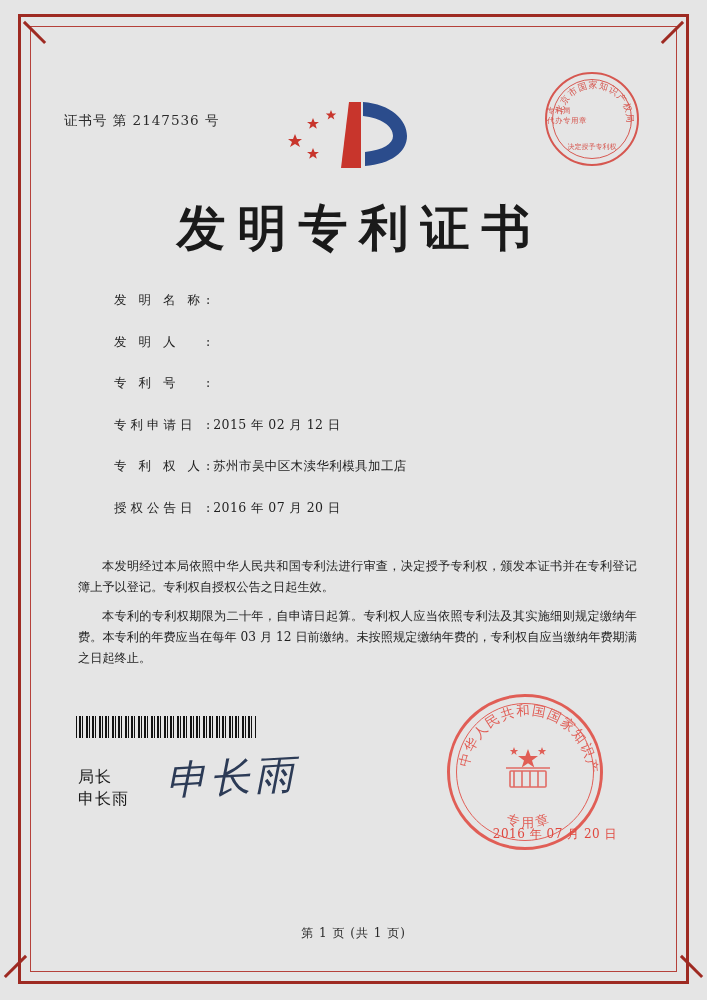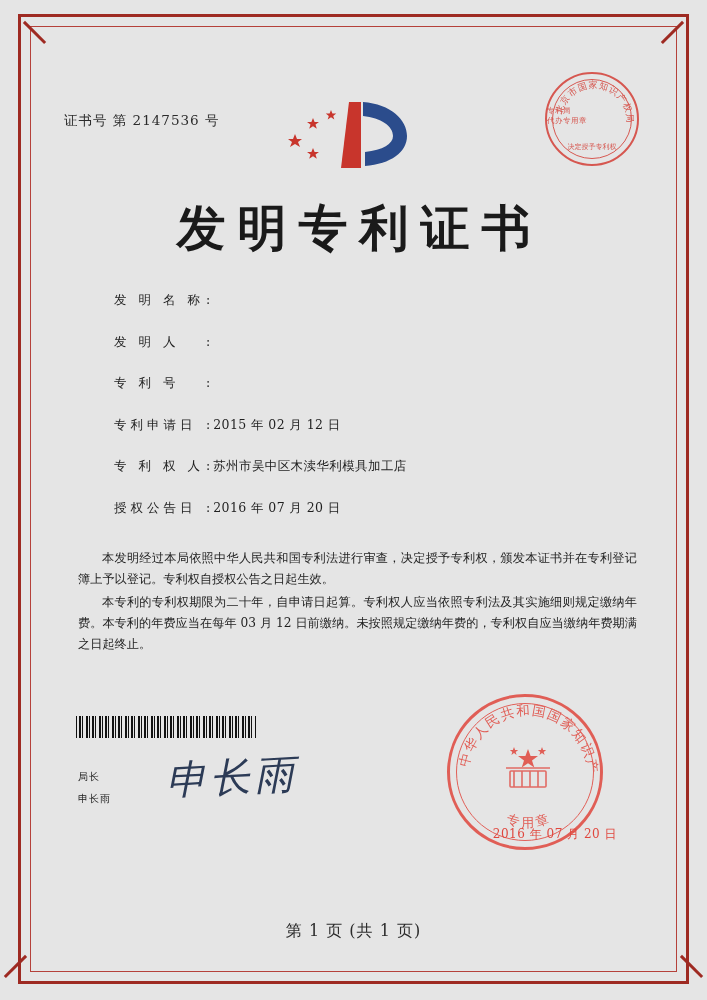--- a/index.html
+++ b/index.html
@@ -178,21 +178,21 @@
     position: absolute;
     left: 32px;
     right: 24px;
     top: 504px;
     font-size: 12.2px;
     line-height: 21px;
     color: #1f1f1f;
     text-align: justify;
   }
   .body-text p {
-    margin: 0 0 2px 0;
+    margin: 8px 0 2px 0;
     text-indent: 24px;
   }
 
   
   .barcode {
     position: absolute;
     left: 30px;
     top: 672px;
     width: 180px;
     height: 22px;
@@ -204,21 +204,21 @@
         #111 6px, #111 7px, transparent 7px, transparent 10px,
         #111 10px, #111 12px, transparent 12px, transparent 13px
       );
   }
 
   
   .sig-block {
     position: absolute;
     left: 32px;
     top: 722px;
-    font-size: 10px;
+    font-size: 16px;
     line-height: 22px;
     color: #1a1a1a;
     letter-spacing: 1px;
   }
   .sig-hand {
     position: absolute;
     left: 120px;
     top: 706px;
     font-size: 40px;
     color: #23324f;
@@ -257,21 +257,21 @@
     letter-spacing: 0.5px;
   }
 
   
   .page-footer {
     position: absolute;
     left: 0;
     right: 0;
     bottom: 12px;
     text-align: center;
-    font-size: 16px;
+    font-size: 12px;
     color: #2b2b2b;
     letter-spacing: 1px;
   }
 </style>
 </head>
 <body>
 
 <div class="page">
 
   <div class="frame-outer"></div>

